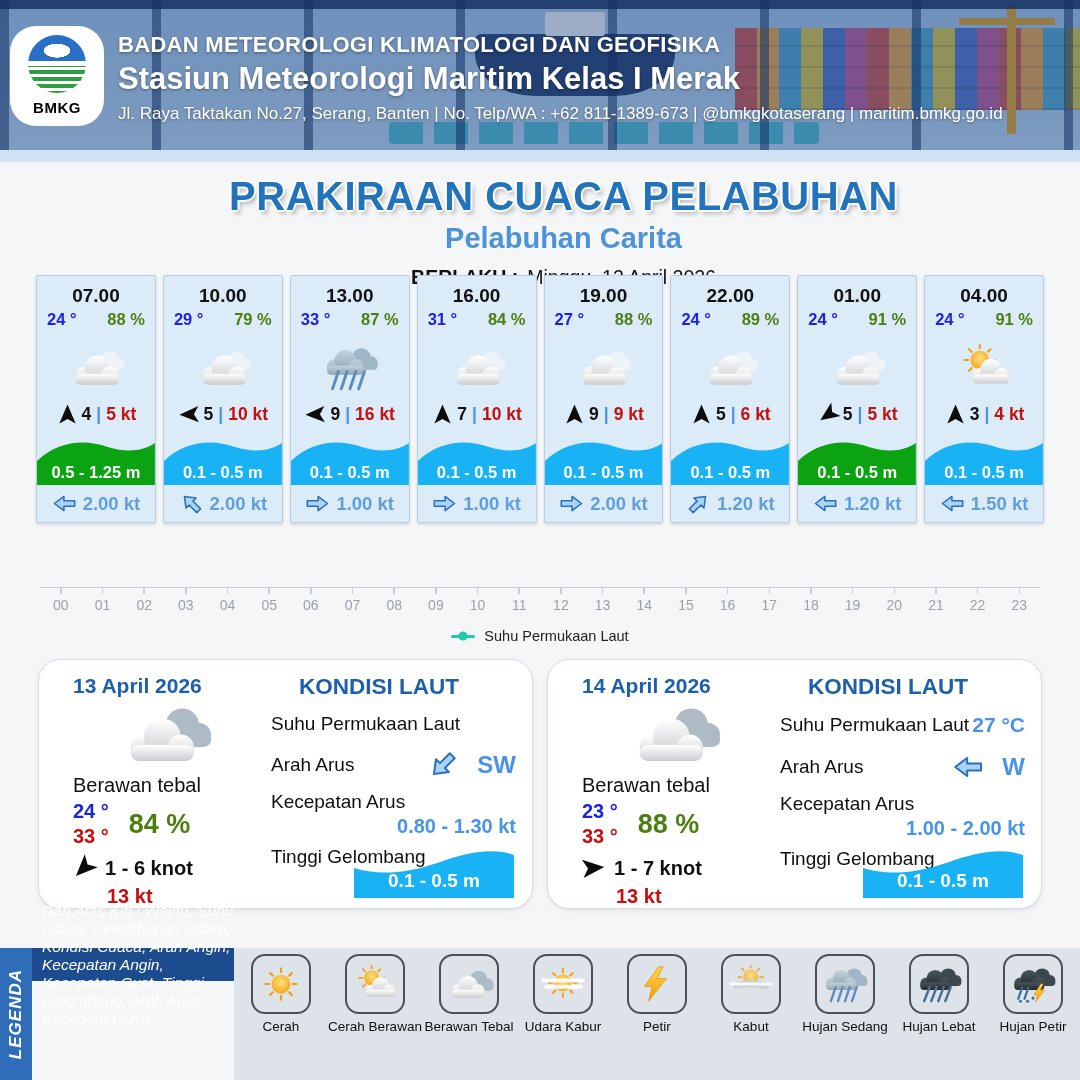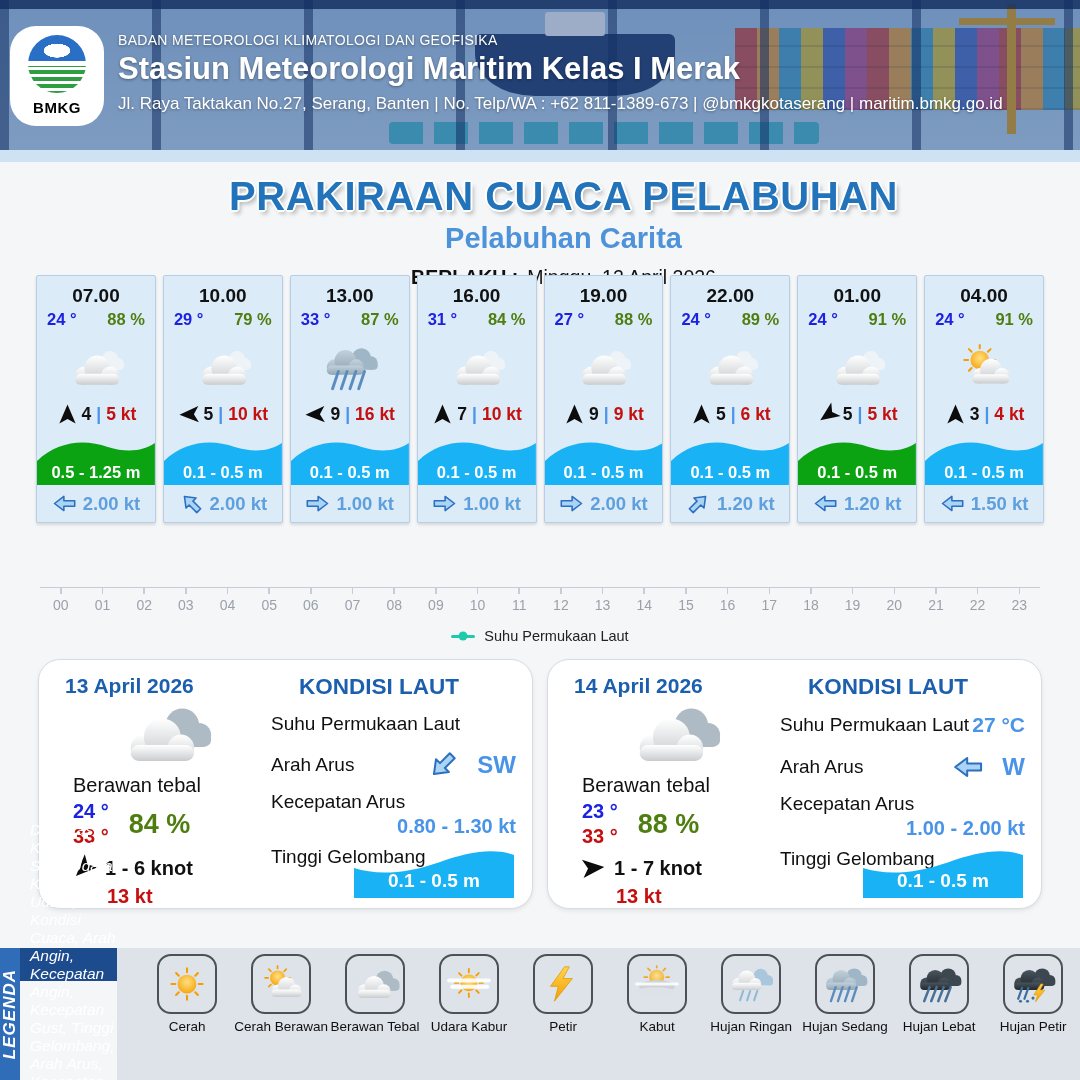--- a/index.html
+++ b/index.html
@@ -27,21 +27,21 @@
   .logo-badge{position:absolute;left:10px;top:26px;width:94px;height:100px;background:#fff;border-radius:26px;z-index:6;
     display:flex;flex-direction:column;align-items:center;}
   .globe{width:58px;height:58px;border-radius:50%;margin-top:9px;
     background:
       radial-gradient(ellipse 21px 11px at 50% 27%, #ffffff 62%, transparent 64%),
       linear-gradient(180deg, transparent 0 45%, #ffffff 45% 53%, transparent 53%),
       linear-gradient(180deg, #2a6fc6 0 46%, transparent 46%),
       repeating-linear-gradient(180deg, #2f9e41 0 4.5px, #ffffff 4.5px 7px);}
   .logo-label{font-weight:bold;font-size:15px;letter-spacing:.5px;margin-top:6px;color:#000;}
   .hero-text{position:absolute;left:118px;top:32px;z-index:5;color:#fff;text-shadow:0 1px 3px rgba(0,0,0,.4);}
-  .h-agency{font-size:14px;font-weight:normal;letter-spacing:.3px;}
+  .h-agency{font-size:22px;font-weight:bold;letter-spacing:.3px;}
   .h-station{font-size:31px;font-weight:bold;margin-top:3px;}
   .h-address{font-size:17px;margin-top:7px;}
   
   .tblock{text-align:center;padding-top:12px;height:106px;box-sizing:border-box;padding-left:47px;}
   .main-title{font-size:40px;font-weight:bold;color:var(--blue-title);margin:0;letter-spacing:.5px;
     text-shadow:-2px 0 #fff,2px 0 #fff,0 -2px #fff,0 2px #fff,-1px -1px #fff,1px 1px #fff,-1px 1px #fff,1px -1px #fff,3px 4px 4px rgba(0,0,0,.25);}
   .sub-title{font-size:29px;font-weight:bold;color:var(--subtitle);margin:3px 0 0;}
   .validity{margin-top:11px;font-size:19.5px;display:flex;justify-content:center;gap:80px;}
   .v-label{font-weight:bold;}
   .v-value{margin-left:9px;}
@@ -73,21 +73,21 @@
   .axis{border-top:1.5px solid #c6cdd8;display:flex;}
   .tick{flex:1;display:flex;flex-direction:column;align-items:center;}
   .tickmark{width:1.5px;height:6px;background:#c6cdd8;}
   .ticklabel{font-size:14px;color:#9aa1ab;margin-top:3px;}
   .axis-legend{display:flex;justify-content:center;align-items:center;gap:9px;margin-top:15px;font-size:14.5px;color:#222;}
   .leg-line{width:24px;height:3px;background:var(--teal);border-radius:2px;position:relative;}
   .leg-line::after{content:"";position:absolute;left:50%;top:50%;transform:translate(-50%,-50%);width:9px;height:9px;border-radius:50%;background:var(--teal);}
   
   .days{display:flex;gap:14px;padding:6px 38px 0;height:250px;box-sizing:content-box;}
   .dcard{flex:1;background:#fff;border:1.5px solid #d8dce1;border-radius:22px;position:relative;box-shadow:0 2px 4px rgba(0,0,0,.08);}
-  .d-date{position:absolute;top:14px;left:26px;color:var(--label-blue);font-size:21px;font-weight:bold;}
+  .d-date{position:absolute;top:14px;left:34px;color:var(--label-blue);font-size:21px;font-weight:bold;}
   .d-left{position:absolute;left:22px;top:38px;width:205px;}
   .dicon{width:100px;height:72px;display:block;margin:0 auto;}
   .d-cond{font-size:20px;margin:4px 0 0 12px;}
   .d-temps{display:flex;align-items:center;margin:2px 0 0 12px;gap:20px;}
   .d-minmax{display:flex;flex-direction:column;font-weight:bold;font-size:20px;line-height:1.25;}
   .d-min{color:var(--temp-blue);}
   .d-max{color:var(--gust-red);}
   .d-rh{font-size:27px;font-weight:bold;color:var(--rh-green);}
   .d-wind{display:flex;align-items:center;gap:8px;margin:6px 0 0 10px;font-size:20px;font-weight:bold;}
   .d-wind .nav{width:26px;height:26px;}
@@ -106,21 +106,21 @@
   .sea-wavebox{position:absolute;right:2px;bottom:0;width:160px;height:58px;}
   .sea-waveshape{position:absolute;inset:0;width:100%;height:100%;}
   .sea-waveshape path{fill:var(--wave-blue);}
   .sea-waveval{position:absolute;bottom:6px;width:100%;text-align:center;color:#fff;font-weight:bold;font-size:19px;}
   
   .legendbar{position:absolute;left:0;right:0;bottom:0;height:132px;display:flex;}
   .leg-strip{width:32px;background:var(--legend-strip);color:#fff;display:flex;align-items:center;justify-content:center;}
   .leg-strip span{writing-mode:vertical-rl;transform:rotate(180deg);font-style:italic;font-weight:bold;font-size:17px;letter-spacing:1px;}
   .leg-main{flex:1;display:flex;flex-direction:row;}
   .leg-desc{height:33px;background:var(--legend-bar);color:#fff;font-style:italic;font-size:15.5px;display:flex;align-items:center;padding-left:10px;}
-  .leg-icons{flex:1;background:#dde3e9;display:flex;justify-content:space-around;align-items:flex-start;padding-top:6px;padding-left:23px;}
+  .leg-icons{flex:1;background:#dde3e9;display:flex;justify-content:space-around;align-items:flex-start;padding-top:6px;}
   .leg-item{display:flex;flex-direction:column;align-items:center;width:94px;}
   .leg-box{width:60px;height:60px;border:2px solid #4b5157;border-radius:14px;display:flex;align-items:center;justify-content:center;box-sizing:border-box;background:transparent;}
   .leg-box svg{width:50px;height:40px;}
   .leg-label{font-size:13.5px;margin-top:5px;color:#101010;white-space:nowrap;}
 </style>
 </head>
 <body>
 
 <svg width="0" height="0" style="position:absolute" aria-hidden="true">
   <defs>
@@ -839,28 +839,20 @@
 
         <div class="leg-item">
           <div class="leg-box">
             <svg viewBox="0 0 64 48">
               <use href="#icon-kabut"></use>
             </svg>
           </div>
           <div class="leg-label">Kabut</div>
         </div>
 
-        <div class="leg-item">
-          <div class="leg-box">
-            <svg viewBox="0 0 64 48">
-              <use href="#icon-hujan-ringan"></use>
-            </svg>
-          </div>
-          <div class="leg-label">Hujan Ringan</div>
-        </div>
 
         <div class="leg-item">
           <div class="leg-box">
             <svg viewBox="0 0 64 48">
               <use href="#icon-hujan-sedang"></use>
             </svg>
           </div>
           <div class="leg-label">Hujan Sedang</div>
         </div>
 

